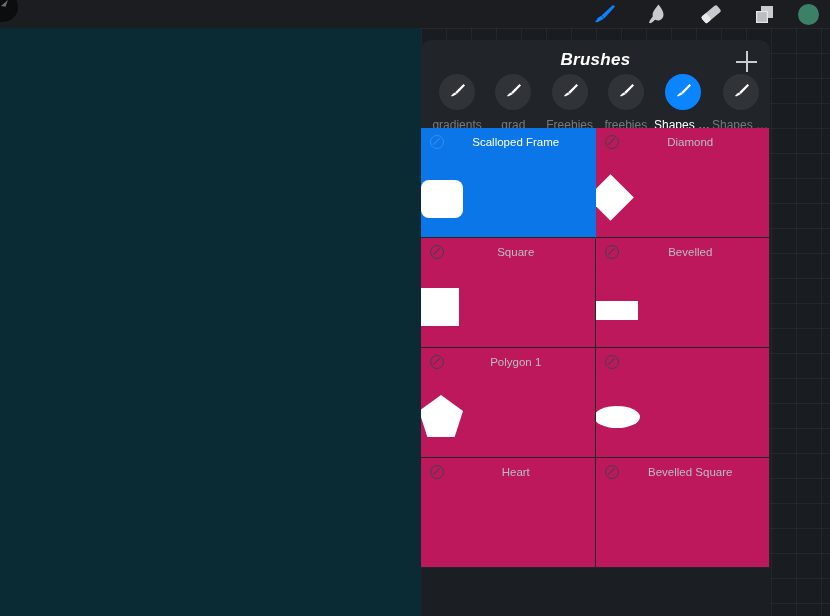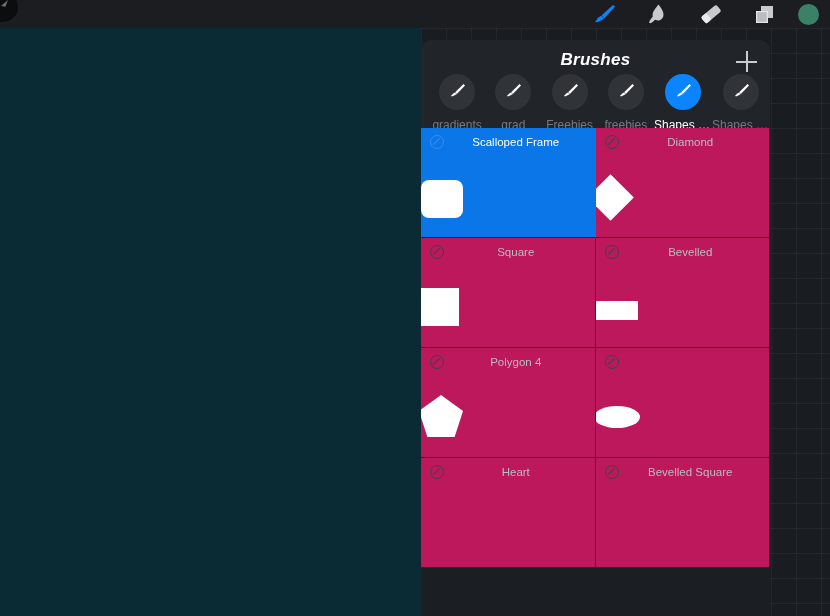--- a/index.html
+++ b/index.html
@@ -427,21 +427,21 @@
         </div>
         <div class="cell">
           <div class="badge"></div>
           <div class="cell-name">Bevelled</div>
           <div class="preview">
             <div class="shape sh-rect"></div>
           </div>
         </div>
         <div class="cell">
           <div class="badge"></div>
-          <div class="cell-name">Polygon 4</div>
+          <div class="cell-name">Polygon 1</div>
           <div class="preview">
             <div class="shape sh-pentagon"></div>
           </div>
         </div>
         <div class="cell">
           <div class="badge"></div>
           <div class="preview">
             <div class="shape sh-oval"></div>
           </div>
         </div>

